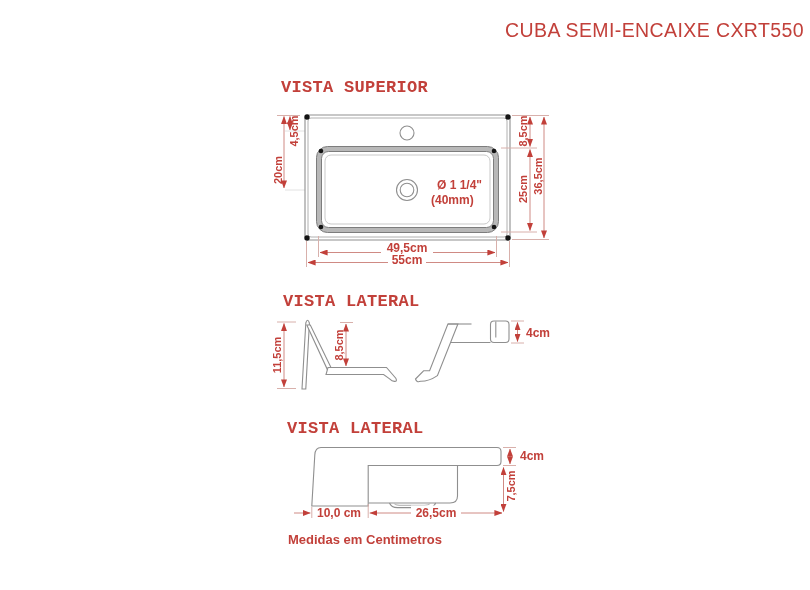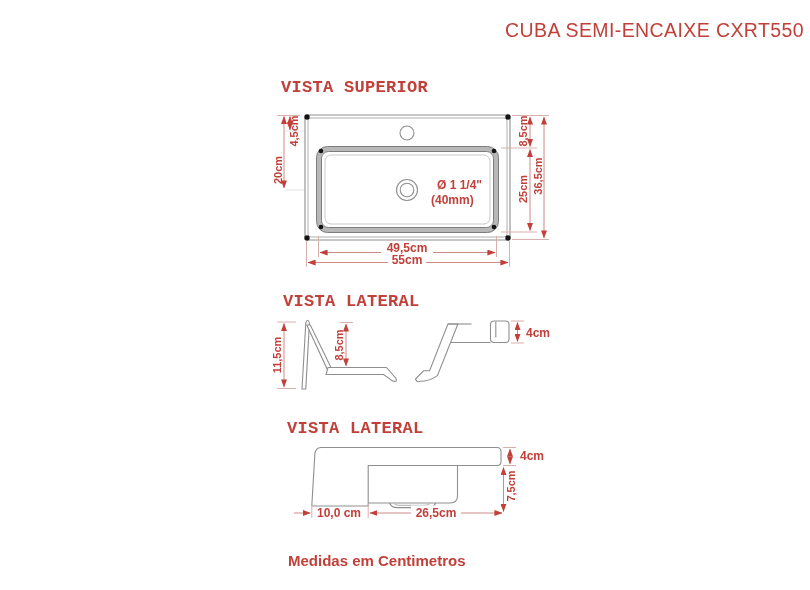--- a/index.html
+++ b/index.html
@@ -11,21 +11,21 @@
     position:absolute;top:19px;left:0;width:804px;text-align:right;
     font-size:19.5px;letter-spacing:0.4px;color:#c2403a;font-weight:400;
   }
   .section-label{
     position:absolute;font-size:17px;font-weight:bold;color:#c2403a;letter-spacing:0.3px;font-family:Liberation Mono, monospace;
   }
   #label-vista-superior{left:281px;top:78px;}
   #label-corte-lateral{left:283px;top:292px;}
   #label-vista-lateral{left:287px;top:419px;}
   #footer-note{
-    position:absolute;left:288px;top:552px;font-size:15px;font-weight:bold;color:#c2403a;
+    position:absolute;left:288px;top:532px;font-size:13px;font-weight:bold;color:#c2403a;
   }
   svg text{font-family:"Liberation Sans", sans-serif;font-weight:bold;fill:#c2403a;}
   svg .dimtxt{font-size:11px;}
   svg .dimtxt2{font-size:12px;}
 </style>
 </head>
 <body>
 
 <div id="main-title">CUBA SEMI-ENCAIXE CXRT550</div>
 <div id="label-vista-superior" class="section-label">VISTA SUPERIOR</div>

